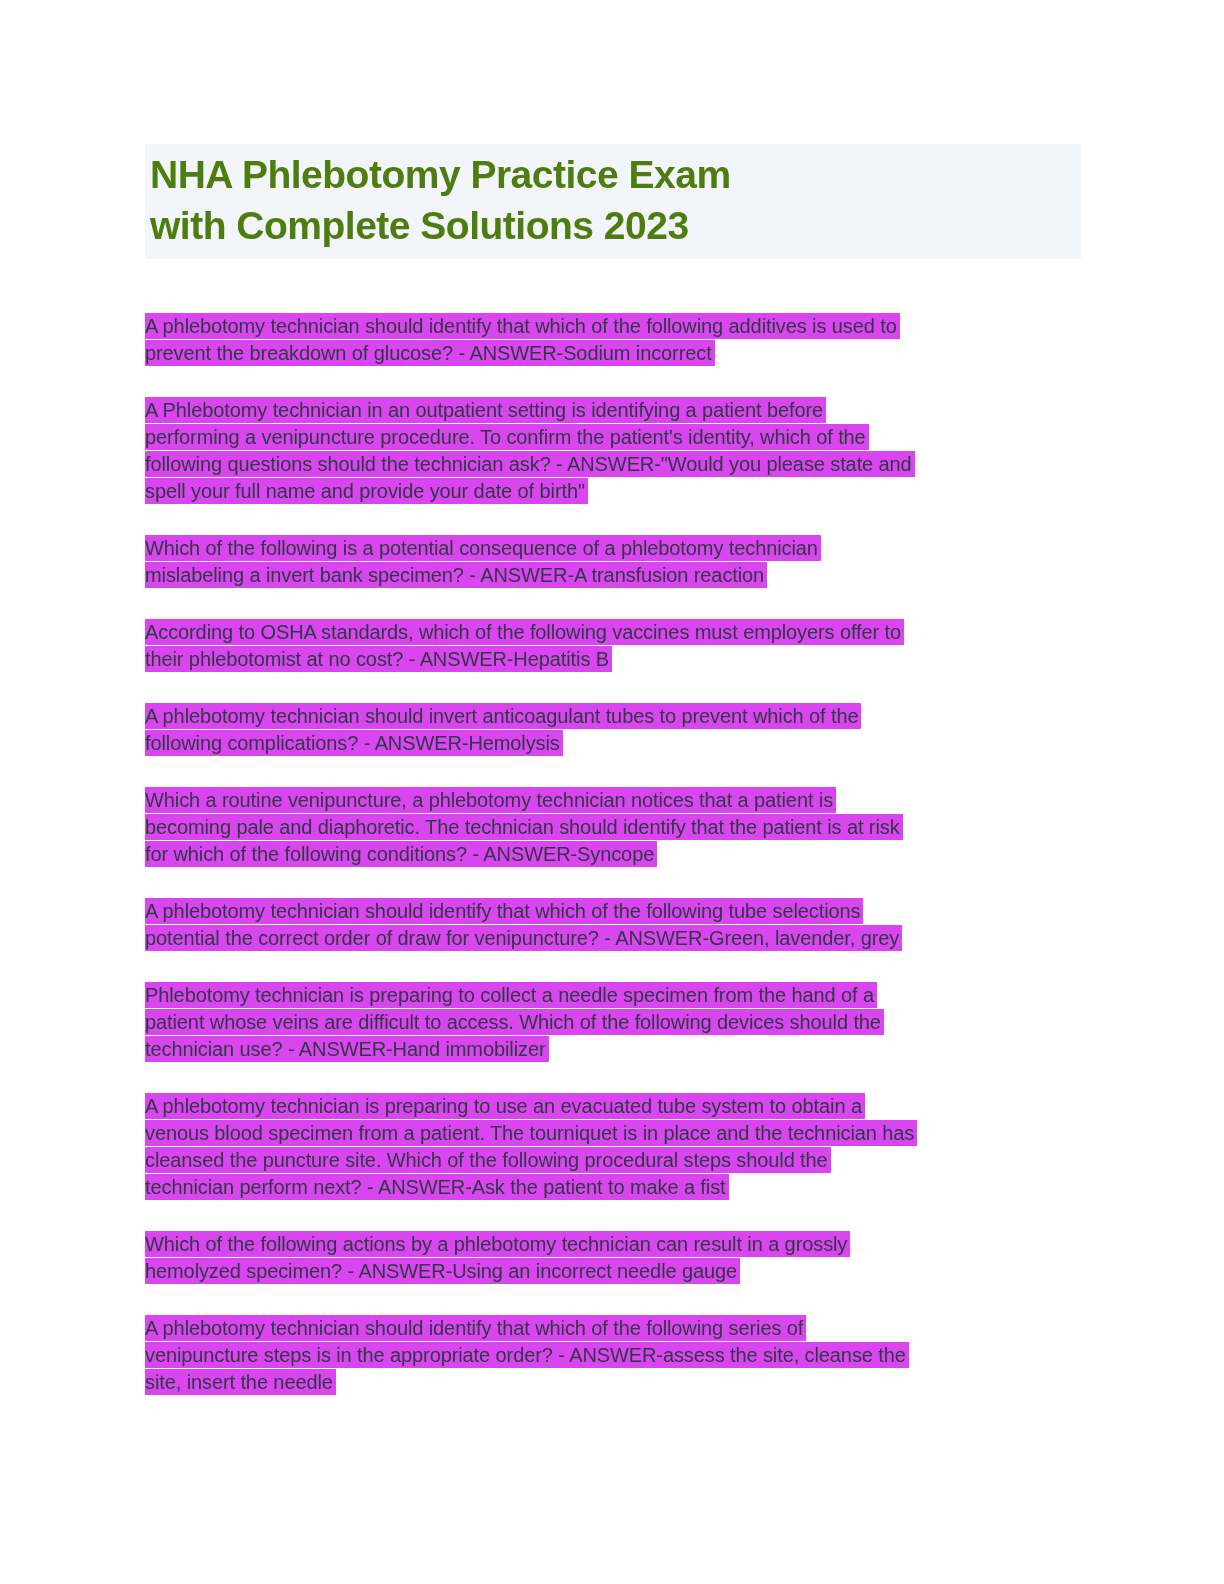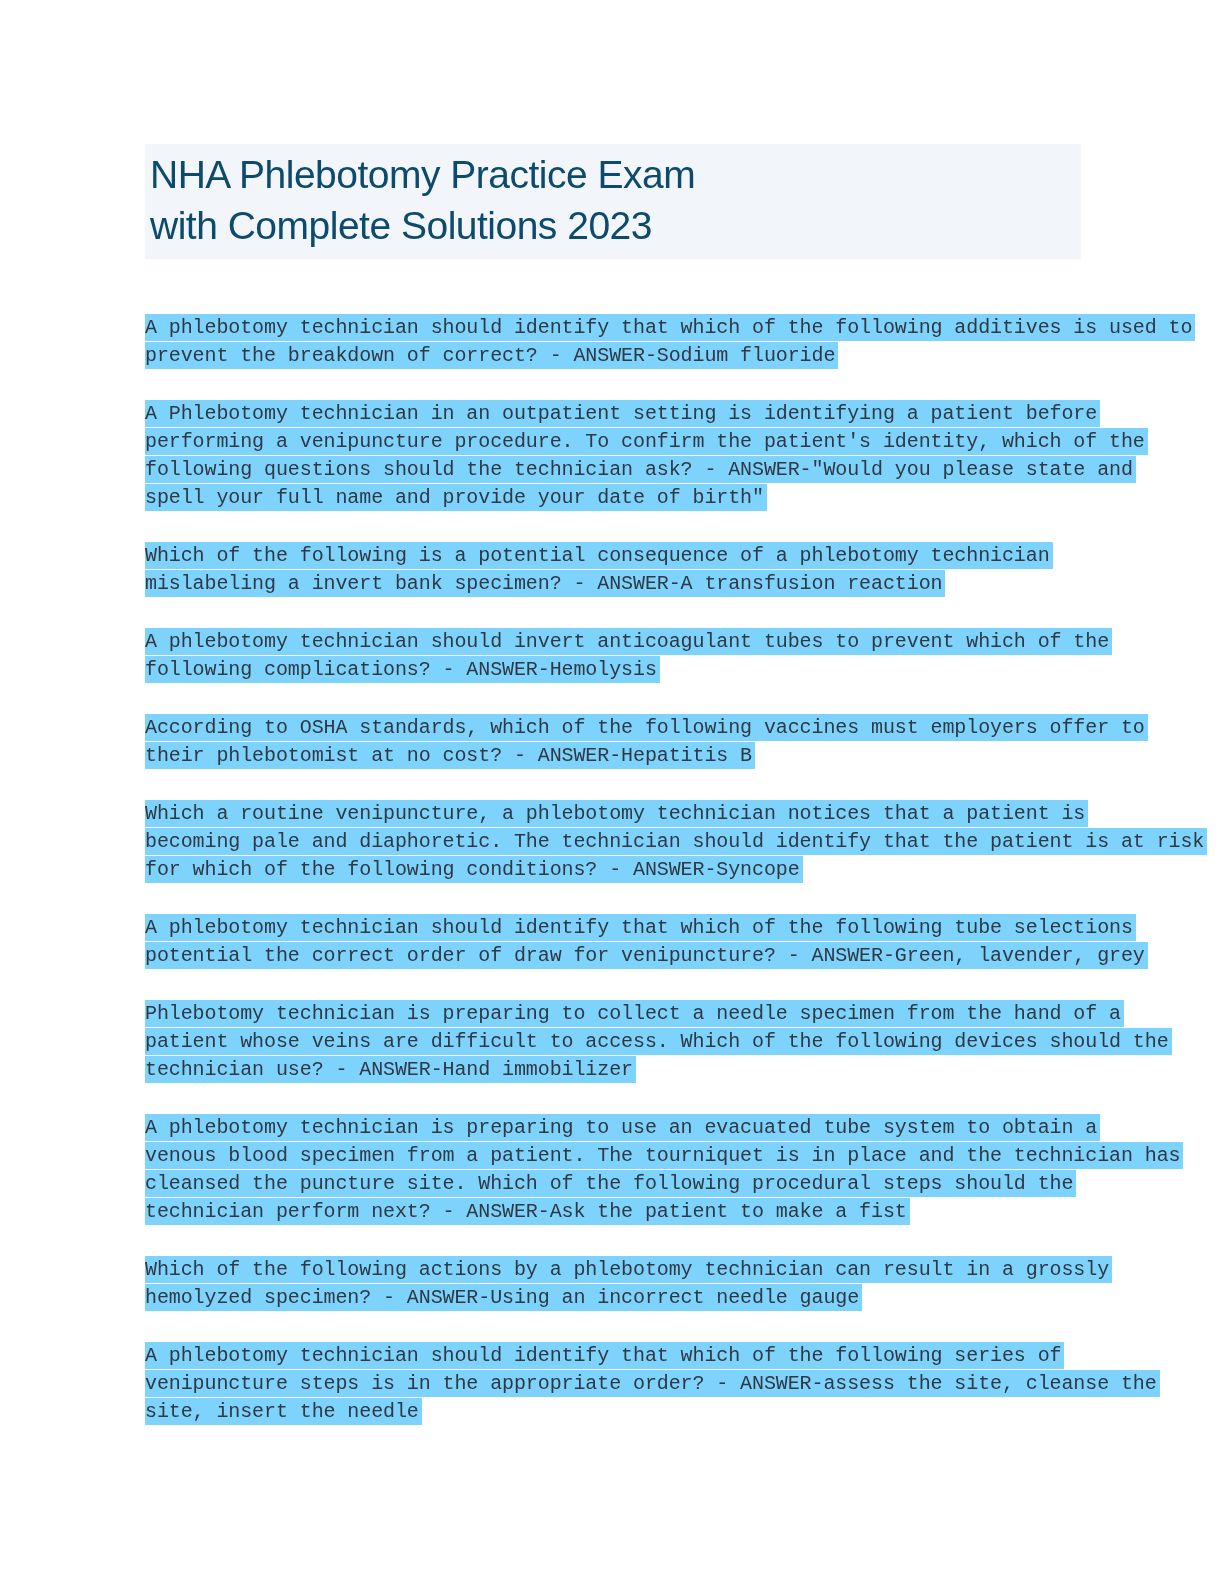--- a/index.html
+++ b/index.html
@@ -20,63 +20,62 @@
     background: #ffffff;
     padding: 144px 0 0 145px;
     overflow: hidden;
   }
   .title-block {
     box-sizing: border-box;
     width: 936px;
     margin: 0 0 54px 0;
     padding: 5px 8px 8px 5px;
     background: #f2f5f9;
-    color: #0c4a6e;
+    color: #4d7c0f;
     font-size: 39px;
-    font-weight: normal;
+    font-weight: bold;
     line-height: 51px;
     letter-spacing: -0.5px;
   }
   .title-line {
     display: block;
     white-space: nowrap;
   }
   .qa-list {
     width: 945px;
   }
   .qa {
     margin: 0 0 30px 0;
     font-size: 20px;
     line-height: 27px;
     color: #303844;
     letter-spacing: -0.1px;
   }
   .hl {
-    background: #7dd3fc;
+    background: #d946ef;
     padding: 2px 3px 2px 0;
     box-decoration-break: clone;
     -webkit-box-decoration-break: clone;
     white-space: nowrap;
-    font-family: Liberation Mono, monospace;
   }
 </style>
 </head>
 <body>
 
 <div class="page">
   <h1 class="title-block">
     <span class="title-line">NHA Phlebotomy Practice Exam</span>
     <span class="title-line">with Complete Solutions 2023</span>
   </h1>
   <div class="qa-list" id="qa-list">
-      <p class="qa"><span class="hl">A phlebotomy technician should identify that which of the following additives is used to</span><br><span class="hl">prevent the breakdown of correct? - ANSWER-Sodium fluoride</span></p>
+      <p class="qa"><span class="hl">A phlebotomy technician should identify that which of the following additives is used to</span><br><span class="hl">prevent the breakdown of glucose? - ANSWER-Sodium incorrect</span></p>
       <p class="qa"><span class="hl">A Phlebotomy technician in an outpatient setting is identifying a patient before</span><br><span class="hl">performing a venipuncture procedure. To confirm the patient's identity, which of the</span><br><span class="hl">following questions should the technician ask? - ANSWER-"Would you please state and</span><br><span class="hl">spell your full name and provide your date of birth"</span></p>
       <p class="qa"><span class="hl">Which of the following is a potential consequence of a phlebotomy technician</span><br><span class="hl">mislabeling a invert bank specimen? - ANSWER-A transfusion reaction</span></p>
+      <p class="qa"><span class="hl">According to OSHA standards, which of the following vaccines must employers offer to</span><br><span class="hl">their phlebotomist at no cost? - ANSWER-Hepatitis B</span></p>
       <p class="qa"><span class="hl">A phlebotomy technician should invert anticoagulant tubes to prevent which of the</span><br><span class="hl">following complications? - ANSWER-Hemolysis</span></p>
-      <p class="qa"><span class="hl">According to OSHA standards, which of the following vaccines must employers offer to</span><br><span class="hl">their phlebotomist at no cost? - ANSWER-Hepatitis B</span></p>
       <p class="qa"><span class="hl">Which a routine venipuncture, a phlebotomy technician notices that a patient is</span><br><span class="hl">becoming pale and diaphoretic. The technician should identify that the patient is at risk</span><br><span class="hl">for which of the following conditions? - ANSWER-Syncope</span></p>
       <p class="qa"><span class="hl">A phlebotomy technician should identify that which of the following tube selections</span><br><span class="hl">potential the correct order of draw for venipuncture? - ANSWER-Green, lavender, grey</span></p>
       <p class="qa"><span class="hl">Phlebotomy technician is preparing to collect a needle specimen from the hand of a</span><br><span class="hl">patient whose veins are difficult to access. Which of the following devices should the</span><br><span class="hl">technician use? - ANSWER-Hand immobilizer</span></p>
       <p class="qa"><span class="hl">A phlebotomy technician is preparing to use an evacuated tube system to obtain a</span><br><span class="hl">venous blood specimen from a patient. The tourniquet is in place and the technician has</span><br><span class="hl">cleansed the puncture site. Which of the following procedural steps should the</span><br><span class="hl">technician perform next? - ANSWER-Ask the patient to make a fist</span></p>
       <p class="qa"><span class="hl">Which of the following actions by a phlebotomy technician can result in a grossly</span><br><span class="hl">hemolyzed specimen? - ANSWER-Using an incorrect needle gauge</span></p>
       <p class="qa"><span class="hl">A phlebotomy technician should identify that which of the following series of</span><br><span class="hl">venipuncture steps is in the appropriate order? - ANSWER-assess the site, cleanse the</span><br><span class="hl">site, insert the needle</span></p>
     </div>
 </div>
 
 </body></html>

